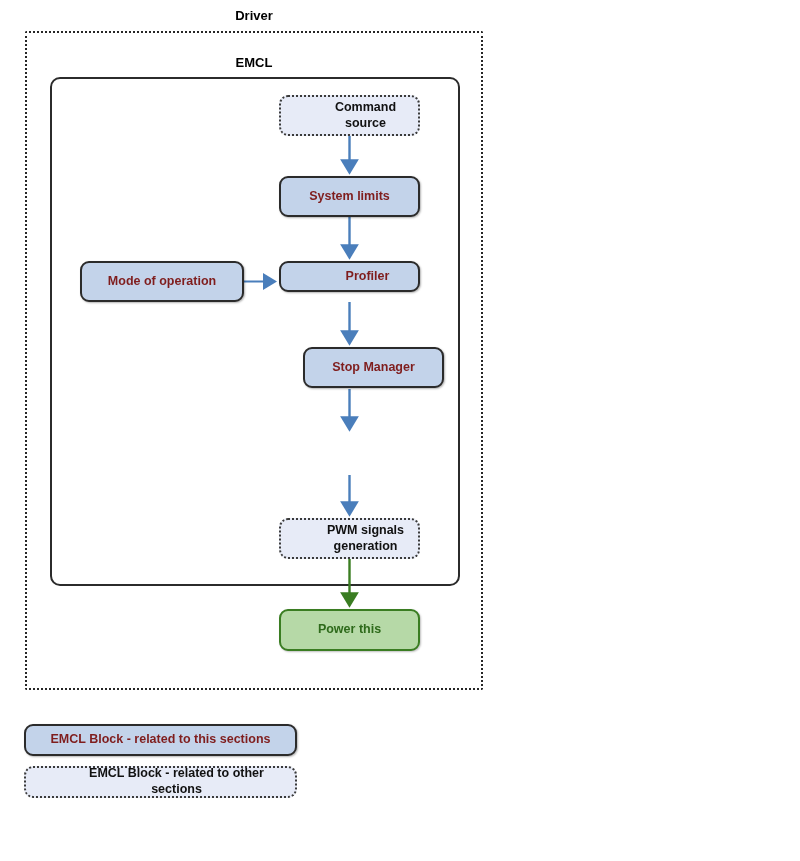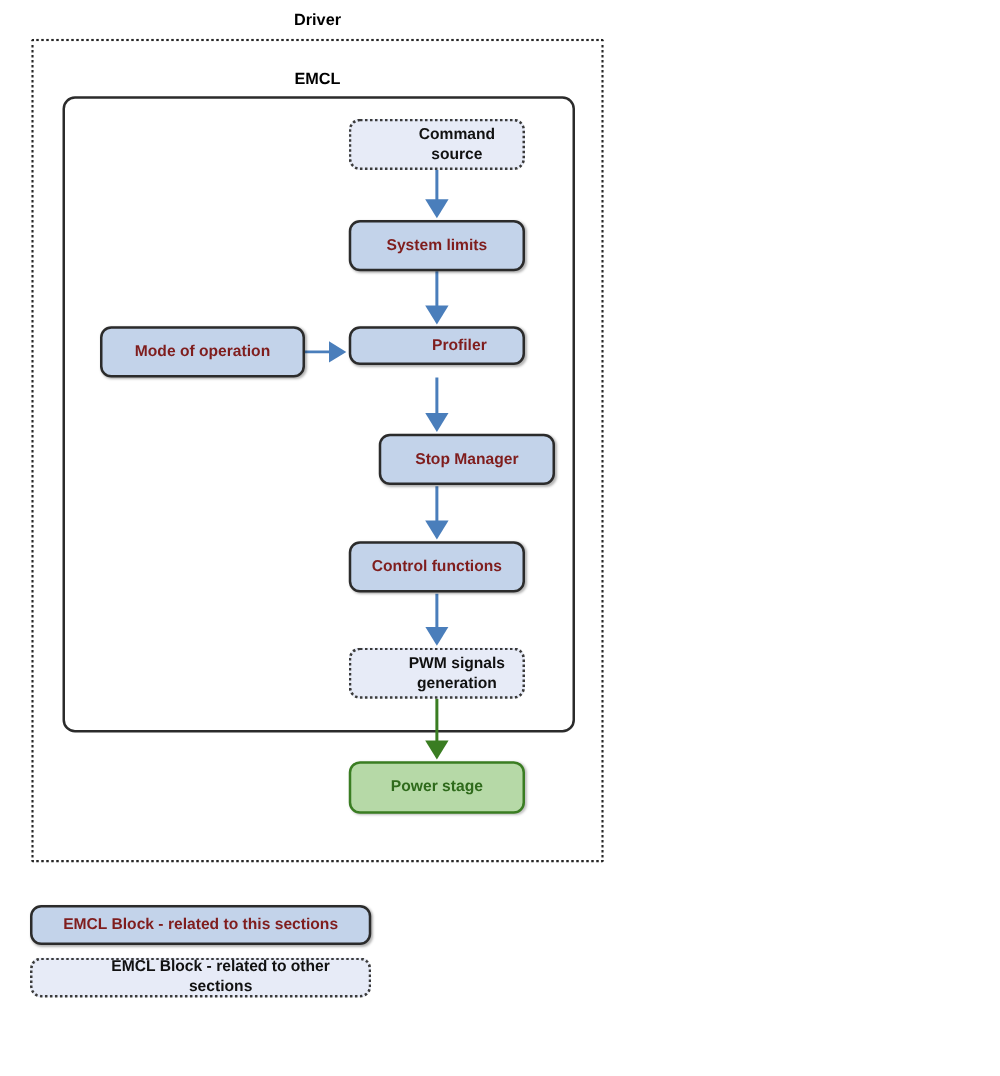--- a/index.html
+++ b/index.html
@@ -159,24 +159,23 @@
   <div class="block dotted-blue" style="left:279px; top:95px; width:141px; height:41px;">Command source</div>
 
   <div class="block solid-blue" style="left:279px; top:176px; width:141px; height:41px;">System limits</div>
 
   <div class="block solid-blue" style="left:80px; top:261px; width:164px; height:41px;">Mode of operation</div>
 
   <div class="block solid-blue" style="left:279px; top:261px; width:141px; height:31px;padding-left:42px;">Profiler</div>
 
   <div class="block solid-blue" style="left:279px; top:347px; width:141px; height:41px;margin-left:24px;">Stop Manager</div>
 
-  <div class="block solid-blue" style="left:279px; top:433px; width:141px; height:41px;">Control functions</div>
 
   <div class="block dotted-blue" style="left:279px; top:518px; width:141px; height:41px;">PWM signals generation</div>
 
-  <div class="block solid-green" style="left:279px; top:609px; width:141px; height:42px;">Power stage</div>
+  <div class="block solid-green" style="left:279px; top:609px; width:141px; height:42px;">Power this</div>
 
   <div class="legend-item block solid-blue" style="left:24px; top:724px; width:273px; height:32px;">EMCL Block - related to this sections</div>
 
   <div class="legend-item block dotted-blue" style="left:24px; top:766px; width:273px; height:32px;">EMCL Block - related to other sections</div>
 
 
 </div>
 
 </body></html>

